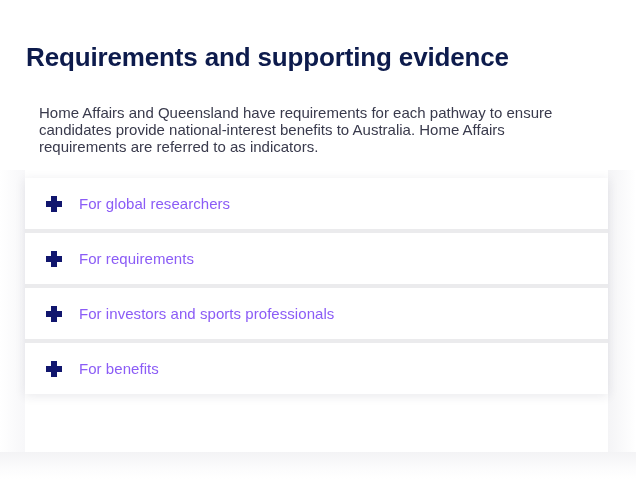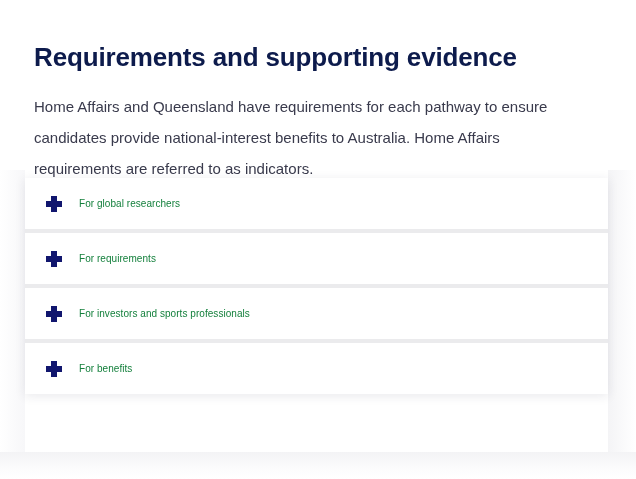--- a/index.html
+++ b/index.html
@@ -14,44 +14,43 @@
     font-family: "Liberation Sans", sans-serif;
     -webkit-font-smoothing: antialiased;
   }
 
   .page {
     position: relative;
     width: 636px;
     height: 460px;
     box-sizing: border-box;
     background: #ffffff;
-    padding-left: 8px;
   }
 
   
   .intro {
     padding: 0 26px;
   }
 
   .page-title {
     margin: 0;
     padding-top: 40px;
     font-size: 26px;
     line-height: 34px;
     font-weight: 700;
     letter-spacing: -0.15px;
     color: #0d1b4c;
   }
 
   .intro-paragraph {
-    margin: 0;
+    margin: 13px;
     padding-top: 17px;
     width: 545px;
     font-size: 15px;
-    line-height: 31px;
+    line-height: 17px;
     font-weight: 400;
     color: #393a4c;
   }
 
   
   .accordion {
     position: absolute;
     left: 25px;
     top: 178px;
     width: 583px;
@@ -97,24 +96,24 @@
     height: 16px;
   }
   .plus-icon::after {
     left: 0;
     top: 5px;
     width: 16px;
     height: 6px;
   }
 
   .accordion-label {
-    font-size: 10px;
+    font-size: 15px;
     line-height: 20px;
     font-weight: 400;
-    color: #15803d;
+    color: #8b5cf6;
     letter-spacing: 0.05px;
   }
 
   
   .page-fade {
     position: absolute;
     left: 0;
     right: 0;
     top: 452px;
     height: 27px;

